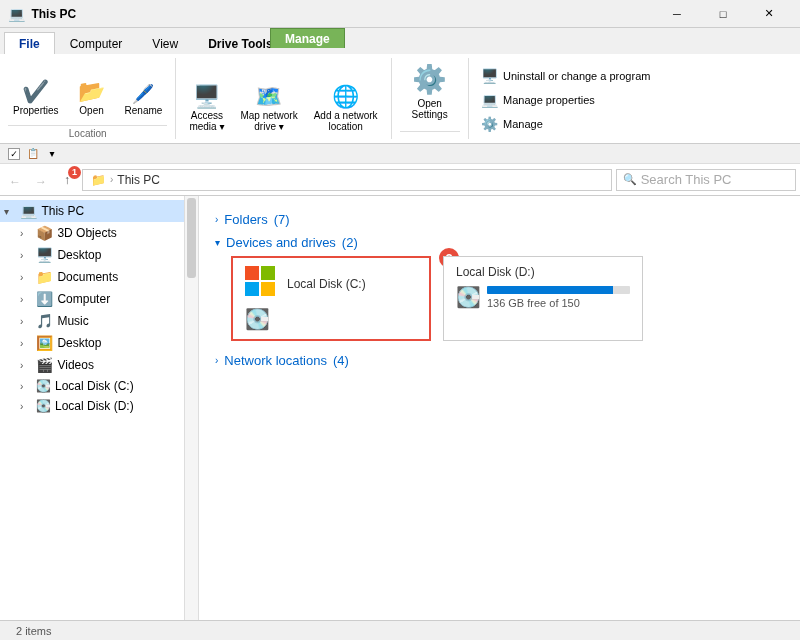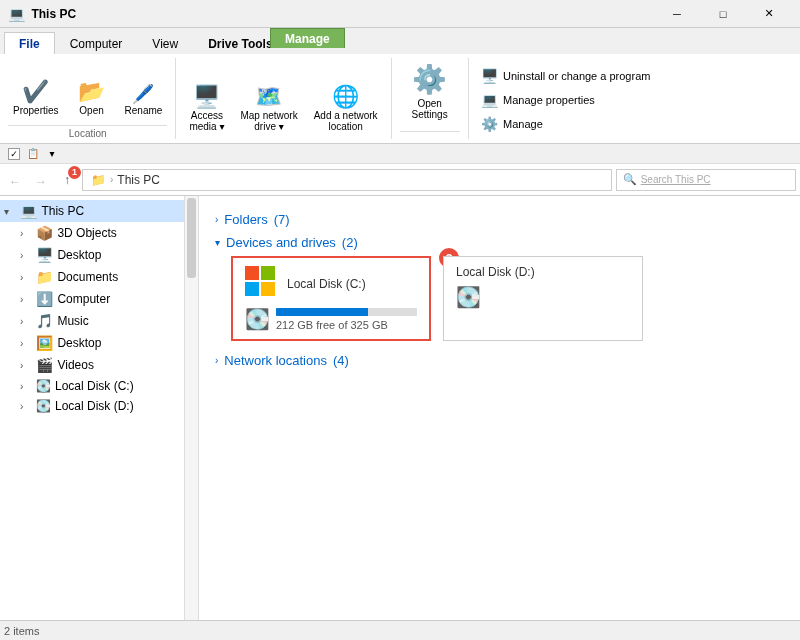--- a/index.html
+++ b/index.html
@@ -293,21 +293,21 @@
       font-family: Arial, sans-serif;
     }
 
     
     .status-bar {
       height: 20px;
       background: #f0f0f0;
       border-top: 1px solid #ccc;
       display: flex;
       align-items: center;
-      padding: 0 4px;
+      padding: 0 16px;
       font-size: 11px;
       color: #555;
       gap: 16px;
     }
 
     
     .num-badge {
       display: inline-flex;
       align-items: center;
       justify-content: center;
@@ -427,21 +427,21 @@
     ↑
     <div class="num-badge" style="position:absolute;top:-4px;right:-4px;width:13px;height:13px;font-size:9px;">1</div>
   </div>
   <div class="address-path">
     <span>📁</span>
     <span class="address-separator">›</span>
     <span class="address-breadcrumb">This PC</span>
   </div>
   <div class="search-box">
     <span>🔍</span>
-    <span style="margin-left:4px; color:#aaa; font-size:10px;text-decoration:underline;">Search This PC</span>
+    <span style="margin-left:4px; color:#aaa; font-size:13px;">Search This PC</span>
   </div>
 </div>
 
 <div class="main-layout">
 
   <div class="sidebar">
 
     <div class="sidebar-item selected" style="padding-left:4px;">
       <span class="sidebar-expand">▾</span>
       <span class="sidebar-icon">💻</span>
@@ -532,37 +532,37 @@
               <rect x="16" y="0" width="14" height="14" fill="#7fba00"></rect>
               <rect x="0" y="16" width="14" height="14" fill="#00a4ef"></rect>
               <rect x="16" y="16" width="14" height="14" fill="#ffb900"></rect>
             </svg>
           </div>
           <span class="drive-name">Local Disk (C:)</span>
         </div>
         <div style="display:flex; align-items:center; gap:6px;">
 
           <span style="font-size:20px;">💽</span>
-          <div style="flex:1;">
-            <div class="drive-progress">
-              <div class="drive-progress-bar" style="width:65%;"></div>
-            </div>
-            <div class="drive-free">212 GB free of 325 GB</div>
-          </div>
         </div>
 
         <div class="badge-2">2</div>
       </div>
 
       <div class="drive-card" style="width:200px; overflow:hidden;">
         <div class="drive-card-inner">
           <span class="drive-name">Local Disk (D:)</span>
         </div>
         <div style="display:flex; align-items:center; gap:6px;">
           <span style="font-size:20px;">💽</span>
+          <div style="flex:1;">
+            <div class="drive-progress">
+              <div class="drive-progress-bar" style="width:88%; background:#0078d7;"></div>
+            </div>
+            <div class="drive-free">136 GB free of 150</div>
+          </div>
         </div>
       </div>
     </div>
 
     <div class="section-header" style="margin-top:12px;">
       <span class="chevron">›</span>
       <span class="label">Network locations</span>
       <span class="count">(4)</span>
     </div>
   </div>

